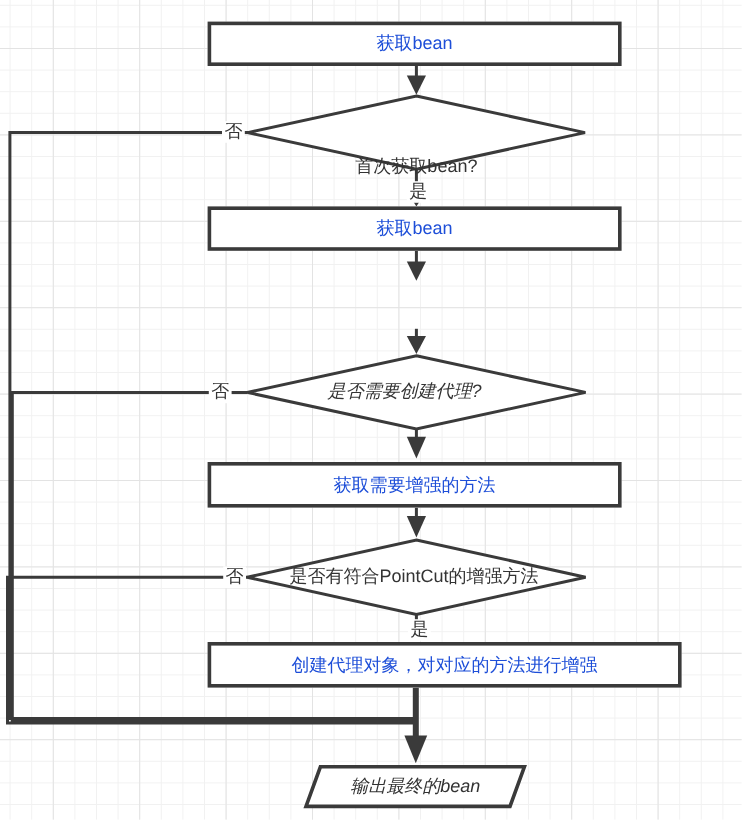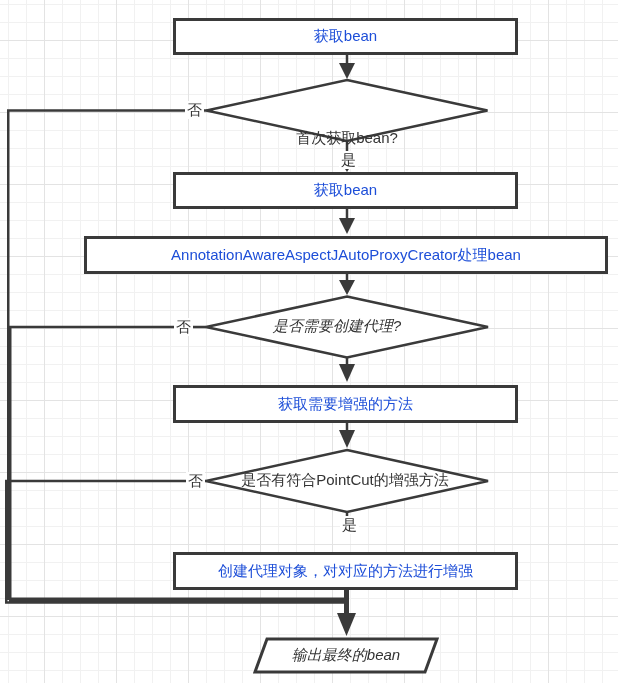--- a/index.html
+++ b/index.html
@@ -106,29 +106,26 @@
   </svg>
 
   <div class="rectnode" style="left:173px;top:18px;width:345px;height:37px;">
     <span>获取bean</span>
   </div>
 
   <div class="rectnode" style="left:173px;top:172px;width:345px;height:37px;">
     <span>获取bean</span>
   </div>
 
-  <div class="rectnode" style="left:84px;top:236px;width:524px;height:38px;">
-    <span>AnnotationAwareAspectJAutoProxyCreator处理bean</span>
-  </div>
 
   <div class="rectnode" style="left:173px;top:385px;width:345px;height:38px;text-align:right;">
     <span>获取需要增强的方法</span>
   </div>
 
-  <div class="rectnode" style="left:173px;top:535px;width:345px;height:38px;margin-top:17px;">
+  <div class="rectnode" style="left:173px;top:535px;width:395px;height:38px;">
     <span>创建代理对象，对对应的方法进行增强</span>
   </div>
 
   <div class="dlabel" style="left:217px;top:97px;width:260px;height:27px;margin-top:28px;">
     <span>首次获取bean?</span>
   </div>
   <div class="dlabel" style="left:207px;top:313px;width:260px;height:27px;font-style:italic;">
     <span>是否需要创建代理?</span>
   </div>
   <div class="dlabel" style="left:207px;top:467px;width:276px;height:27px;">

